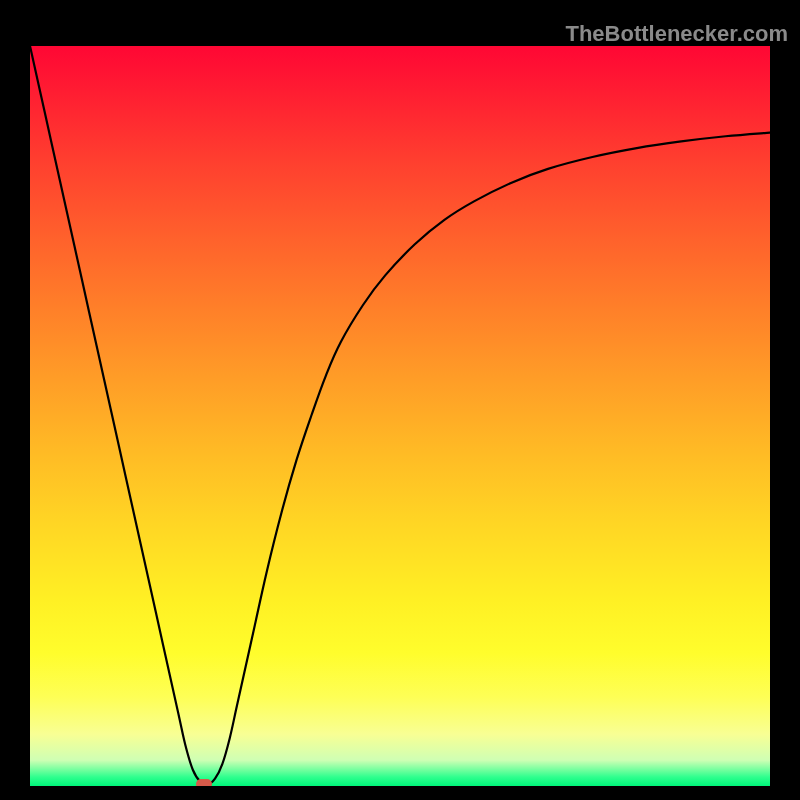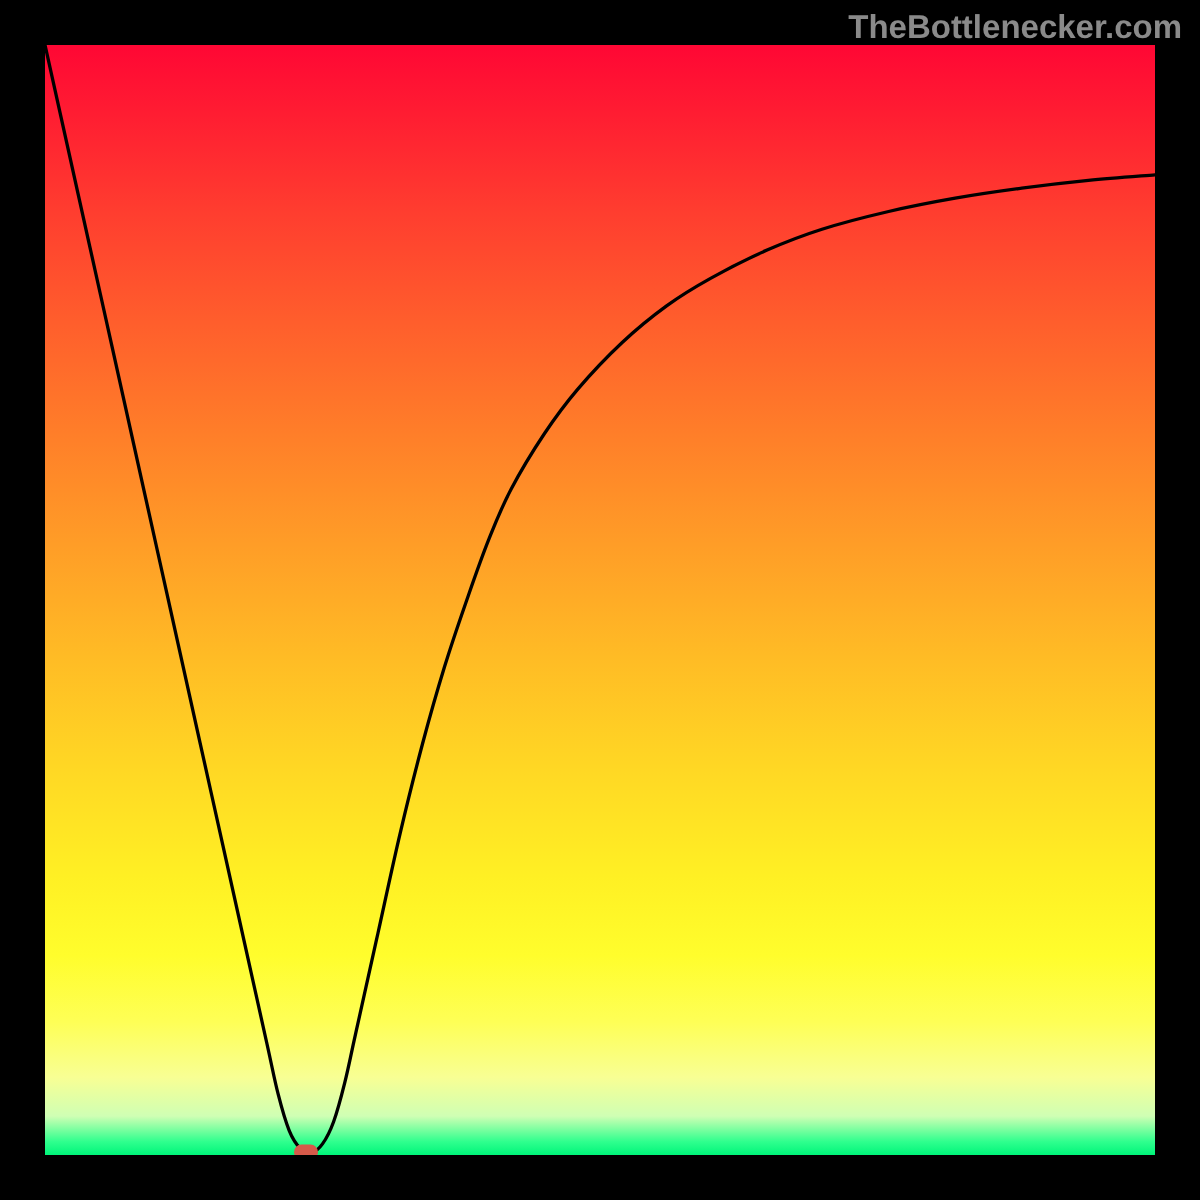--- a/index.html
+++ b/index.html
@@ -6,21 +6,21 @@
     margin: 0;
     padding: 0;
     width: 800px;
     height: 800px;
     background: #000;
     overflow: hidden;
   }
   .frame {
     position: absolute;
     left: 0;
-    top: 0;
+    top: 16px;
     width: 800px;
     height: 704px;
     background: #000;
     text-align: center;
   }
   .plot {
     position: absolute;
     left: 30px;
     top: 30px;
     width: 740px;

